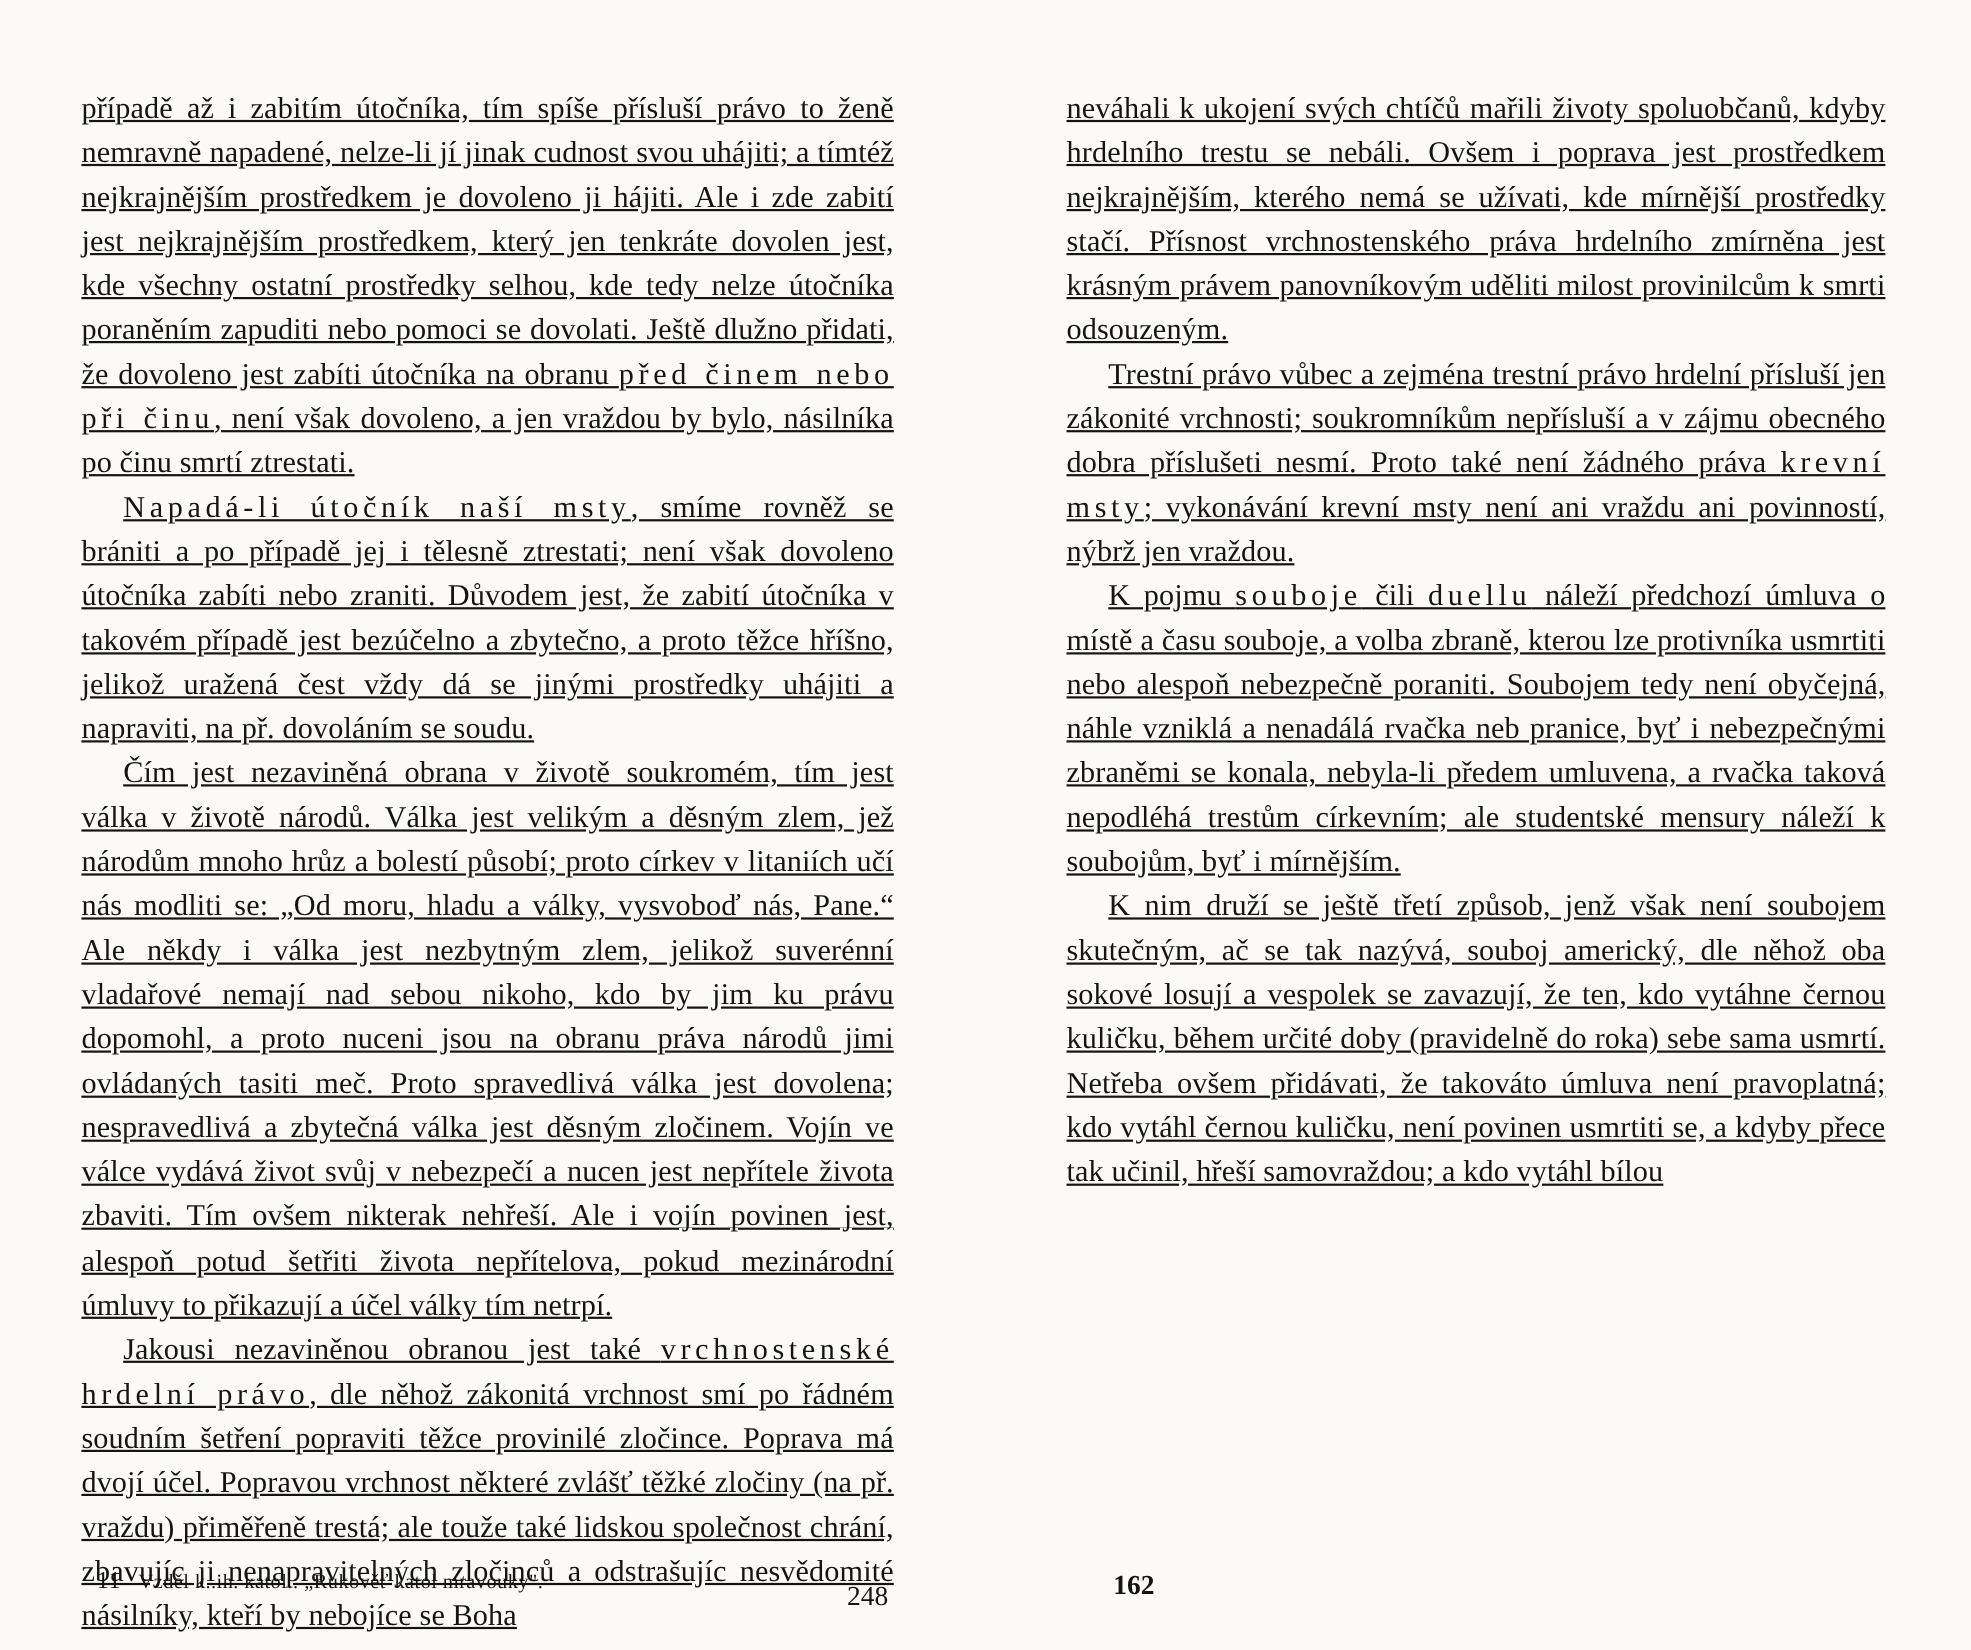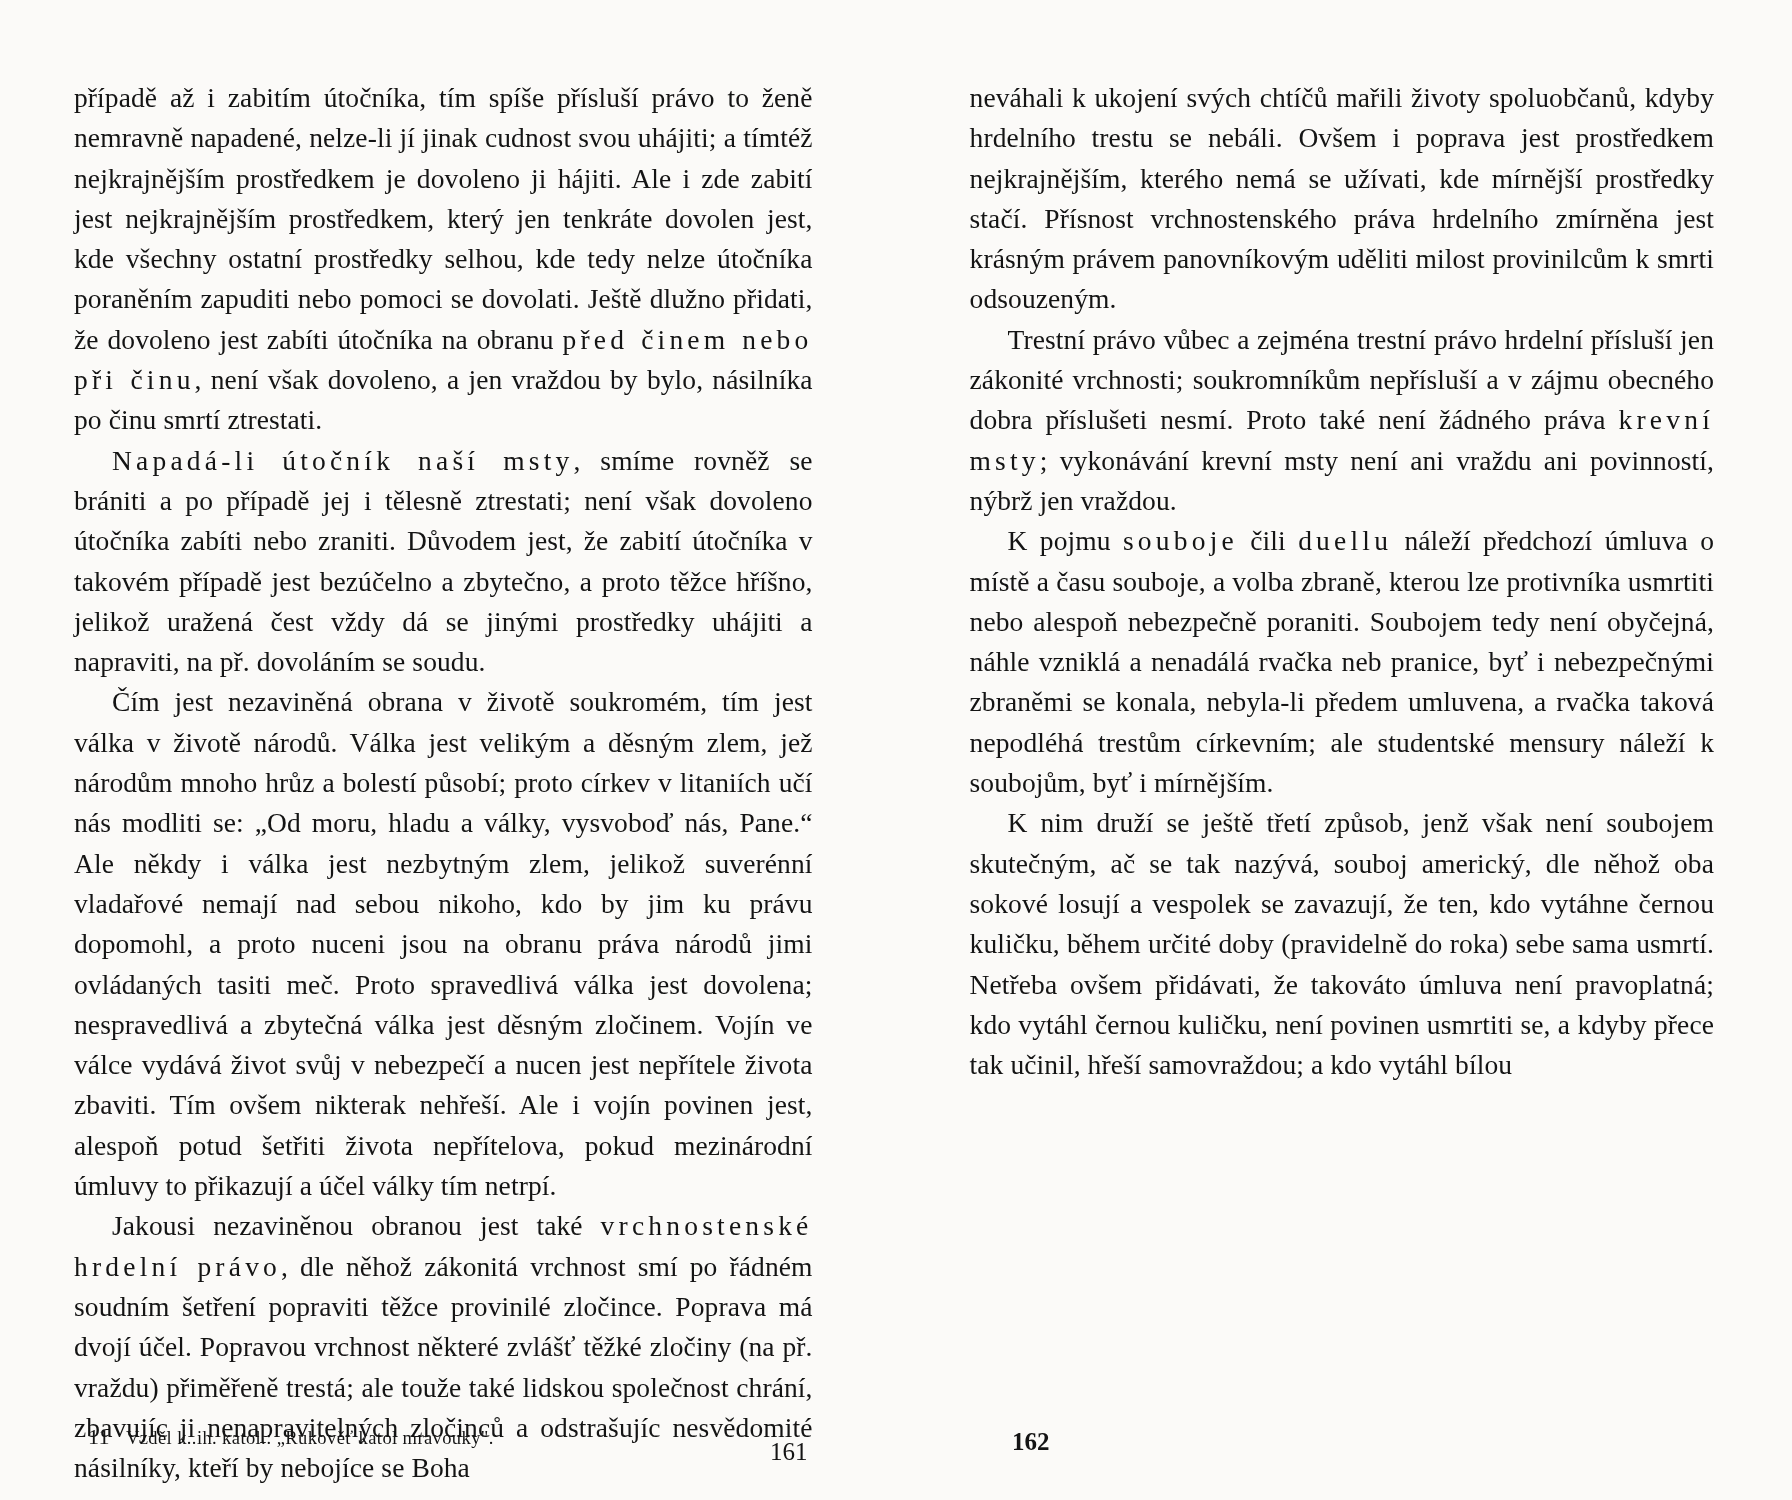--- a/index.html
+++ b/index.html
@@ -17,20 +17,21 @@
     font-family: "Liberation Serif", serif;
     color: #141414;
   }
   .columns {
     position: absolute;
     top: 78px;
     left: 0;
     right: 0;
     display: flex;
     gap: 15px;
+    text-decoration: underline;
   }
   .col {
     box-sizing: border-box;
   }
   .col-left {
     width: 890px;
     padding-left: 74px;
     padding-right: 70px;
   }
   .col-right {
@@ -129,17 +130,17 @@
       <p class="ind"><span>K pojmu </span><span class="sp">souboje</span><span> čili </span><span class="sp">duellu</span><span> náleží předchozí úmluva o místě a času souboje, a volba zbraně, kterou lze protivníka usmrtiti nebo alespoň nebezpečně poraniti. Soubojem tedy není obyčejná, náhle vzniklá a nenadálá rvačka neb pranice, byť i nebezpečnými zbraněmi se konala, nebyla-li předem umluvena, a rvačka taková nepodléhá trestům církevním; ale studentské mensury náleží k soubojům, byť i mírnějším.</span></p>
 
 
       <p class="ind"><span>K nim druží se ještě třetí způsob, jenž však není soubojem skutečným, ač se tak nazývá, souboj americký, dle něhož oba sokové losují a vespolek se zavazují, že ten, kdo vytáhne černou kuličku, během určité doby (pravidelně do roka) sebe sama usmrtí. Netřeba ovšem přidávati, že takováto úmluva není pravoplatná; kdo vytáhl černou kuličku, není povinen usmrtiti se, a kdyby přece tak učinil, hřeší samovraždou; a kdo vytáhl bílou</span></p>
 
     </div>
   </div>
 
   <div class="footer">
     <div class="footer-left"><span class="fnum">11</span><span>Vzděl k..ih. katol.: „Rukověť katol  mravouky".</span></div>
-    <div class="folio-left">161</div>
+    <div class="folio-left">248</div>
     <div class="folio-right">162</div>
   </div>
 
 </div>
 
 </body></html>

